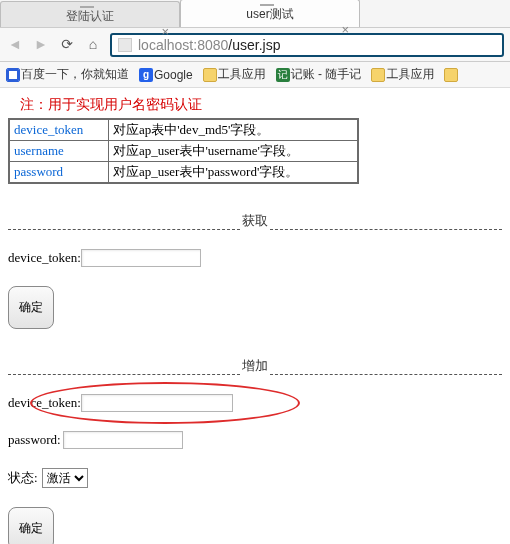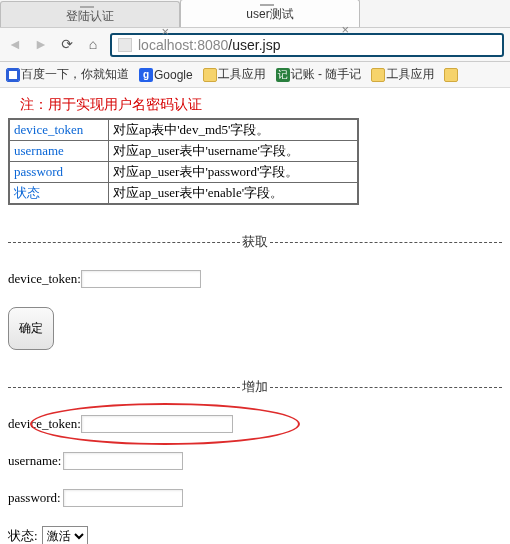--- a/index.html
+++ b/index.html
@@ -127,21 +127,21 @@
   table.ref td.val { min-width: 248px; }
   .section-head {
     margin-top: 28px;
     text-align: center;
     font-size: 13px;
     color: #333;
     white-space: nowrap;
     overflow: hidden;
     font-family: "SimSun","宋体",serif;
   }
-  .dashline-wrap { display:flex; align-items:center; }
+  .dashline-wrap { display:flex; align-items:flex-end; }
   .dash { flex:1; border-top: 1px dashed #555; height:0; }
   .sec-label { padding: 0 2px; }
   .form-block { margin-top: 14px; }
   .row { margin: 19px 0; display: flex; align-items: center; }
   .row label { font-size: 13px; }
   .text-input {
     border: 1px solid #b5b5b5;
     background: #fff;
     height: 18px;
     padding: 0 3px;
@@ -241,24 +241,20 @@
           <td class="val">对应ap表中'dev_md5'字段。</td>
         </tr>
     <tr>
           <td class="key">username</td>
           <td class="val">对应ap_user表中'username'字段。</td>
         </tr>
     <tr>
           <td class="key">password</td>
           <td class="val">对应ap_user表中'password'字段。</td>
         </tr>
-    <tr>
-          <td class="key">状态</td>
-          <td class="val">对应ap_user表中'enable'字段。</td>
-        </tr>
   </tbody>
     </table>
 
   <div class="section-head">
     <div class="dashline-wrap">
       <div class="dash"></div>
       <span class="sec-label">获取</span>
       <div class="dash"></div>
     </div>
   </div>
@@ -279,24 +275,20 @@
       <div class="dash"></div>
     </div>
   </div>
   <div class="form-block">
     <div class="row circle-wrap">
       <div class="red-ellipse"></div>
       <label>device_token:</label>
       <input class="text-input" style="width: 152px;">
     </div>
     <div class="row">
-      <label>username:</label>
-      <input class="text-input" style="width: 120px; margin-left: 2px;">
-    </div>
-    <div class="row">
       <label>password:</label>
       <input class="text-input" style="width: 120px; margin-left: 2px;">
     </div>
     <div class="row">
       <label>状态:</label>
       <select class="sel" style="margin-left:4px">
         <option>激活</option>
       </select>
     </div>
     <div class="row">

